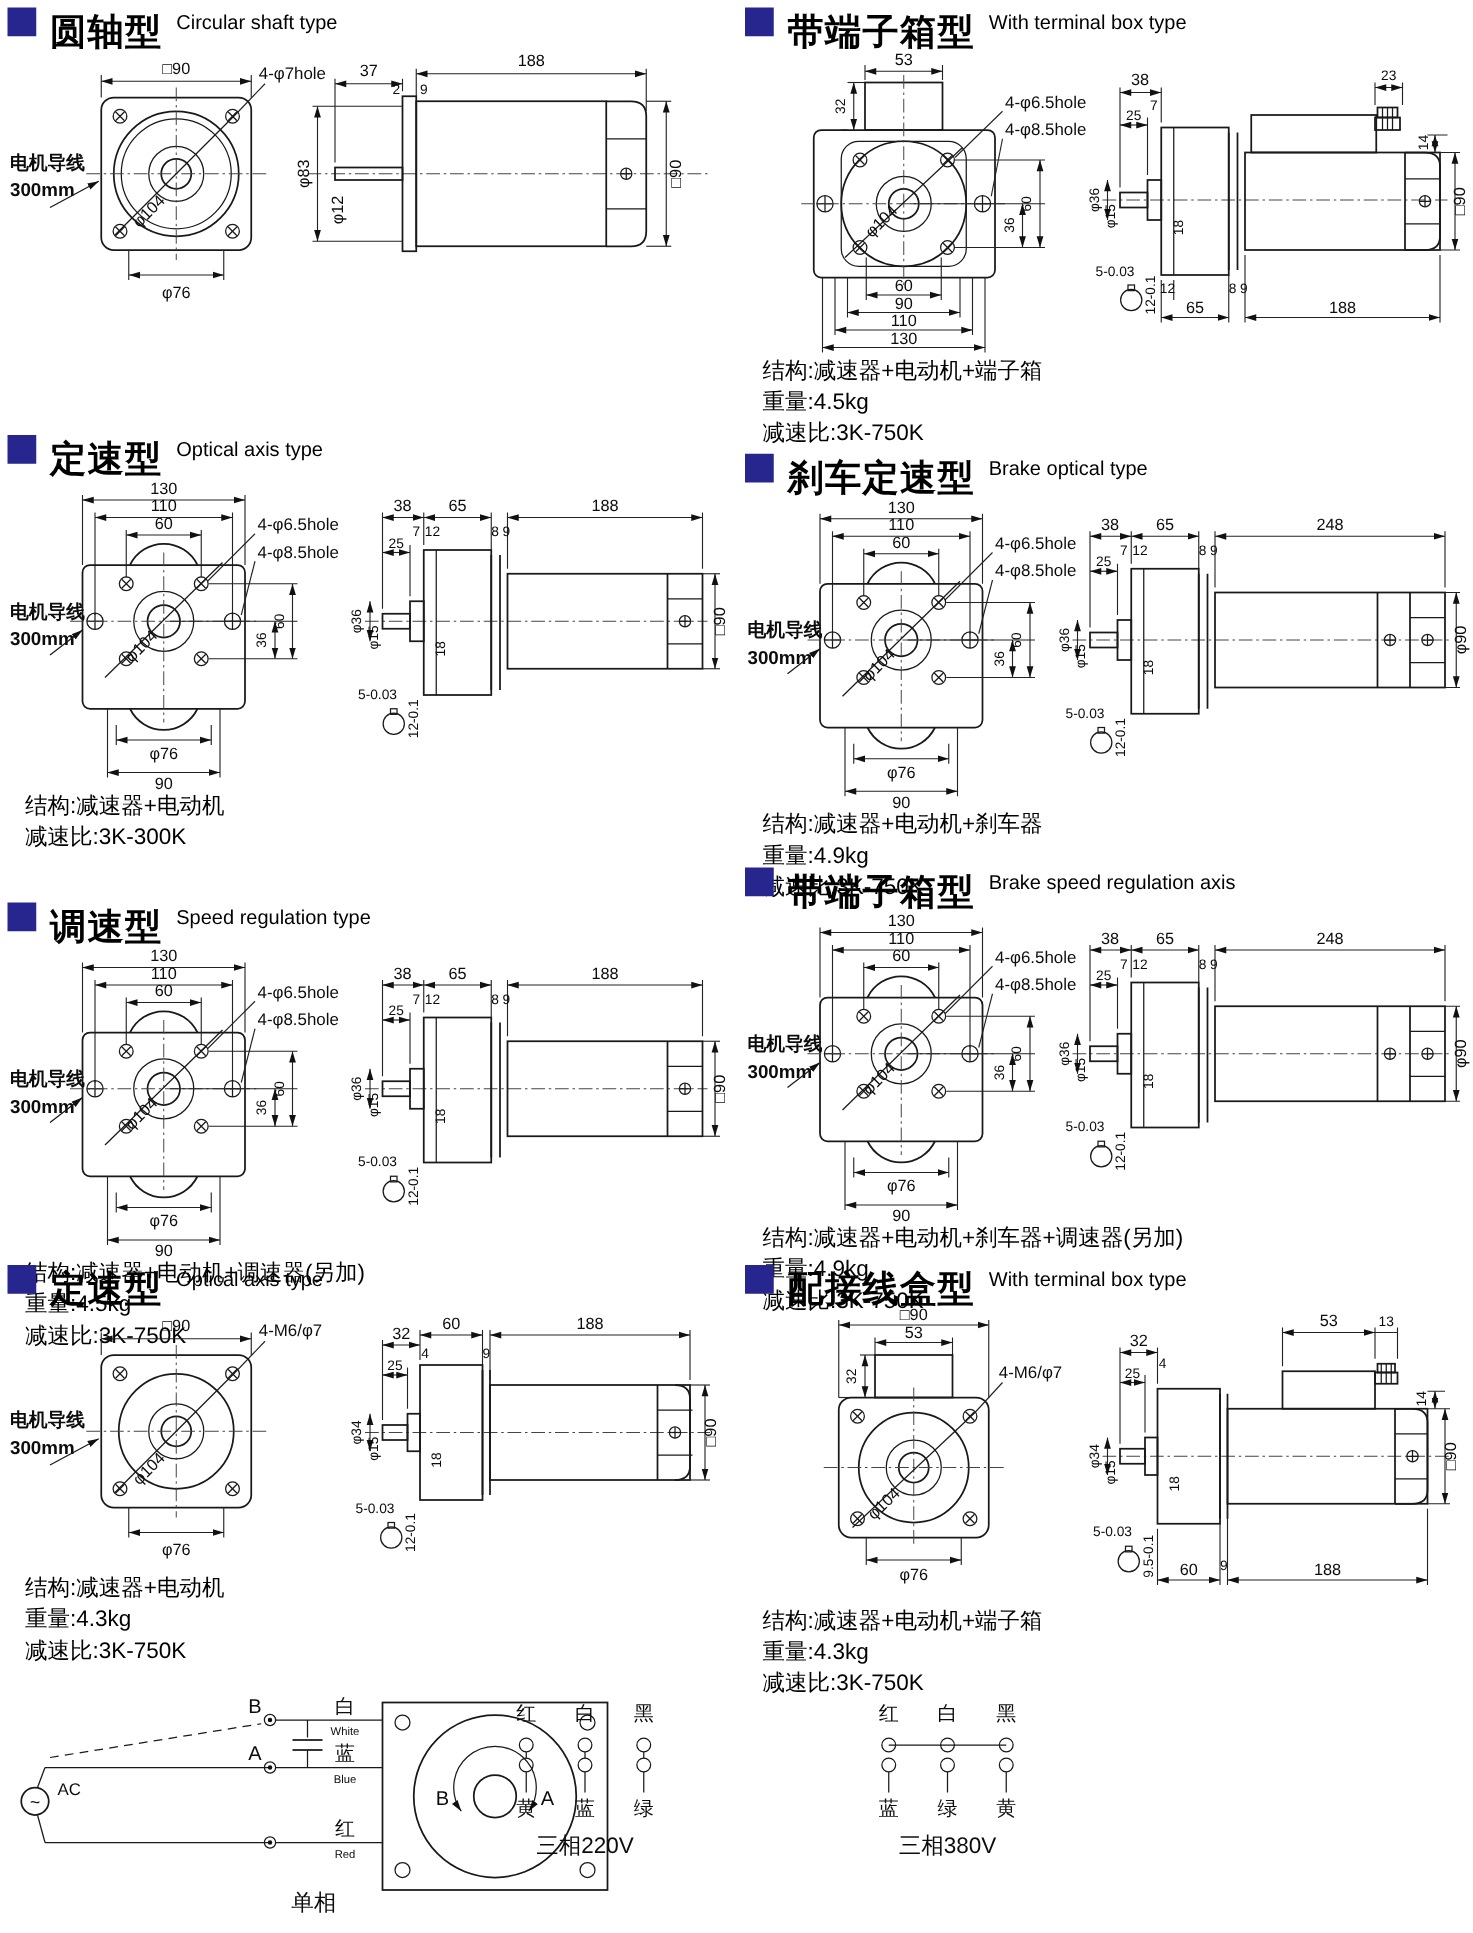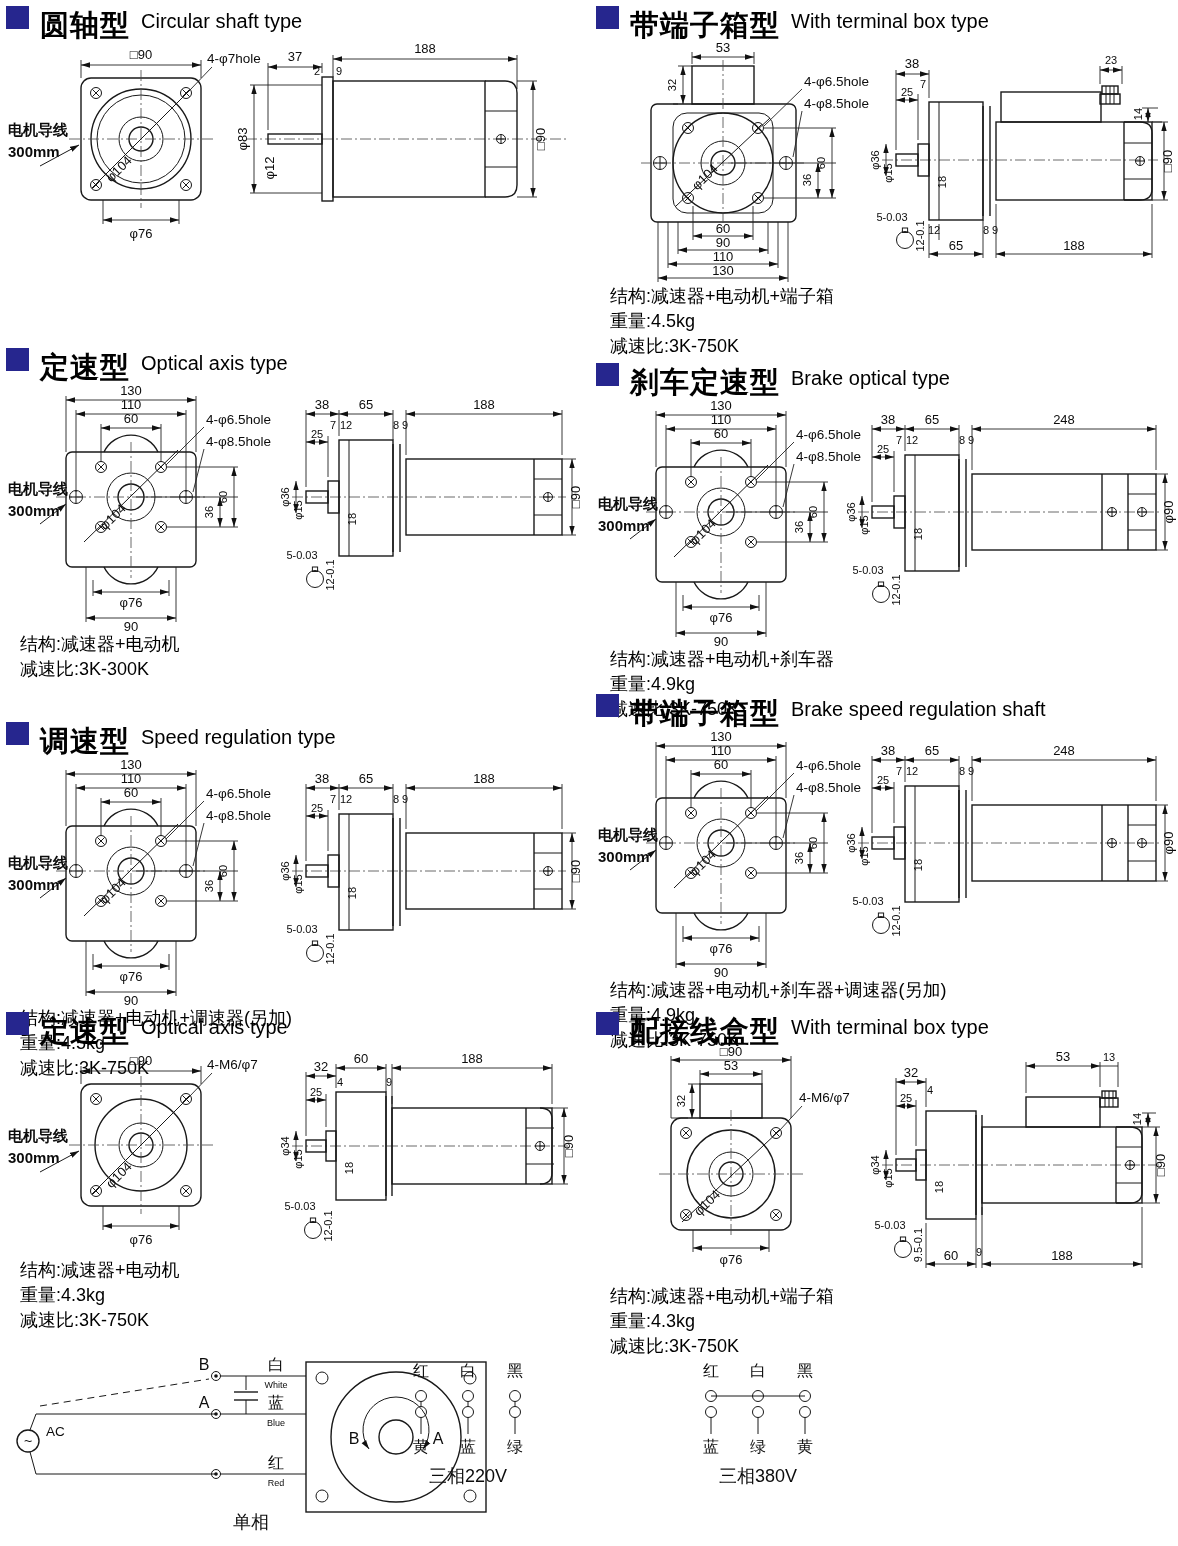--- a/index.html
+++ b/index.html
@@ -2,21 +2,21 @@
 <html><head>
 <meta charset="utf-8">
 <style>
   html,body{margin:0;padding:0;background:#fff}
   #page{position:relative;width:1178px;height:1546px;background:#fff;overflow:hidden;
         font-family:"Liberation Sans","DejaVu Sans",sans-serif;color:#000}
   .sec{position:absolute;width:578px}
   .hdr{display:flex;align-items:flex-start;gap:11px;height:34px}
   .sq{width:23px;height:23px;background:#26268e;flex:0 0 auto}
   .zh{font-size:29px;font-weight:bold;letter-spacing:1px;white-space:nowrap}
-  .en{font-size:20px;white-space:nowrap;margin-top:4px}
+  .en{font-size:16px;white-space:nowrap;margin-top:4px}
   .specs{font-size:18px;line-height:1.4;margin-left:14px}
   svg{display:block;overflow:visible}
   .ln{fill:none;stroke:#191919;stroke-width:1.4}
   .lt{fill:none;stroke:#191919;stroke-width:1}
   .cl{fill:none;stroke:#444;stroke-width:.8;stroke-dasharray:11 3 2 3}
   .dm{fill:none;stroke:#222;stroke-width:.9}
   text{fill:#0c0c0c}
   .d{font-size:13px;text-anchor:middle}
   .ds{font-size:11px;text-anchor:middle}
   .lab{font-size:13.5px;text-anchor:start}
@@ -581,21 +581,21 @@
     <div>结构:减速器+电动机+调速器(另加)</div>
     <div>重量:4.5kg</div>
     <div>减速比:3K-750K</div>
   </div>
 </section>
 
 <section class="sec" style="left:596px;top:694px">
   <div class="hdr">
     <span class="sq"></span>
     <span class="zh">带端子箱型</span>
-    <span class="en">Brake speed regulation shaft</span>
+    <span class="en">Brake speed regulation axis</span>
   </div>
   <svg width="578" height="250" viewBox="0 0 578 250">
     <g>
       <line class="dm" x1="60" y1="70" x2="60" y2="14"></line>
           <line class="dm" x1="190" y1="70" x2="190" y2="14"></line>
       <line class="dm" x1="60" y1="18" x2="190" y2="18" marker-start="url(#as)" marker-end="url(#ae)"></line>
       <text class="d" x="125" y="13">130</text>
       <line class="dm" x1="70" y1="110" x2="70" y2="28"></line>
           <line class="dm" x1="180" y1="110" x2="180" y2="28"></line>
       <line class="dm" x1="70" y1="32" x2="180" y2="32" marker-start="url(#as)" marker-end="url(#ae)"></line>

